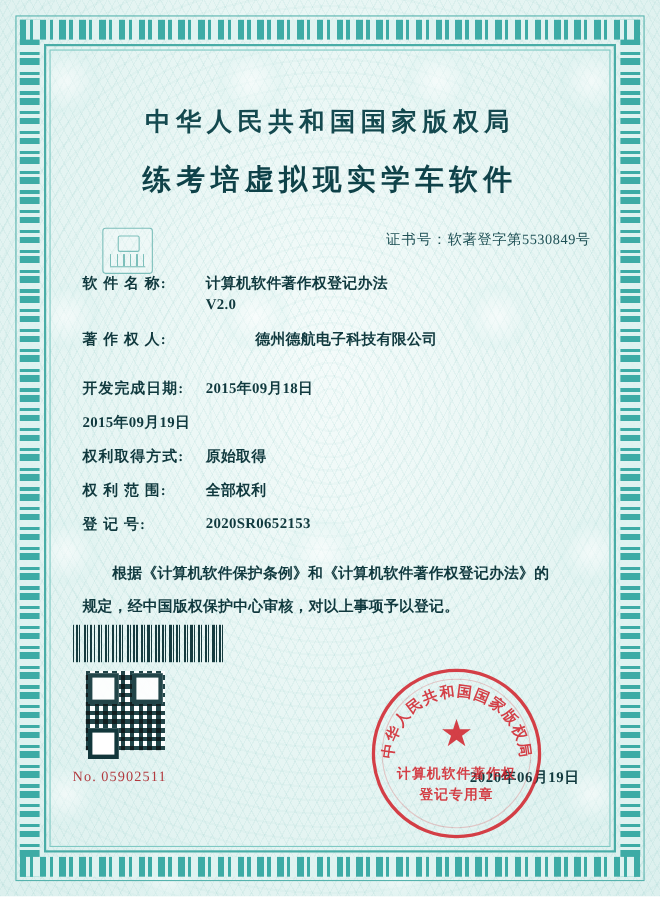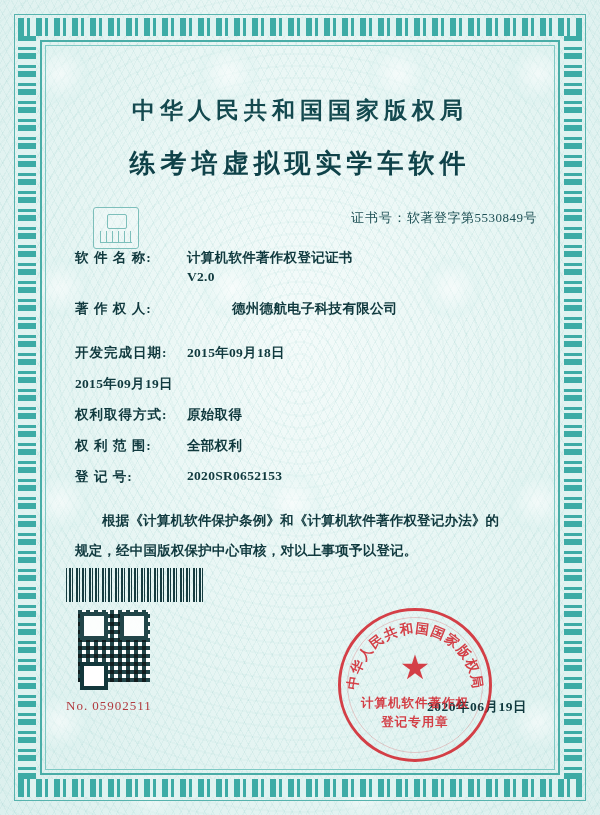--- a/index.html
+++ b/index.html
@@ -355,21 +355,21 @@
       <span class="lbl">证书号：</span><span>软著登字第5530849号</span>
     </div>
 
     <div class="chip"></div>
 
     <div class="fields">
 
       <div class="row">
         <div class="label">软 件 名 称:</div>
         <div class="value">
-          <span>计算机软件著作权登记证书</span>
+          <span>计算机软件著作权登记办法</span>
           <span class="line2">V2.0</span>
         </div>
       </div>
 
       <div class="row" style="margin-top:14px;gap:45px;">
         <div class="label">著 作 权 人:</div>
         <div class="value">德州德航电子科技有限公司</div>
       </div>
 
       <div class="row compact" style="margin-top:26px;">

